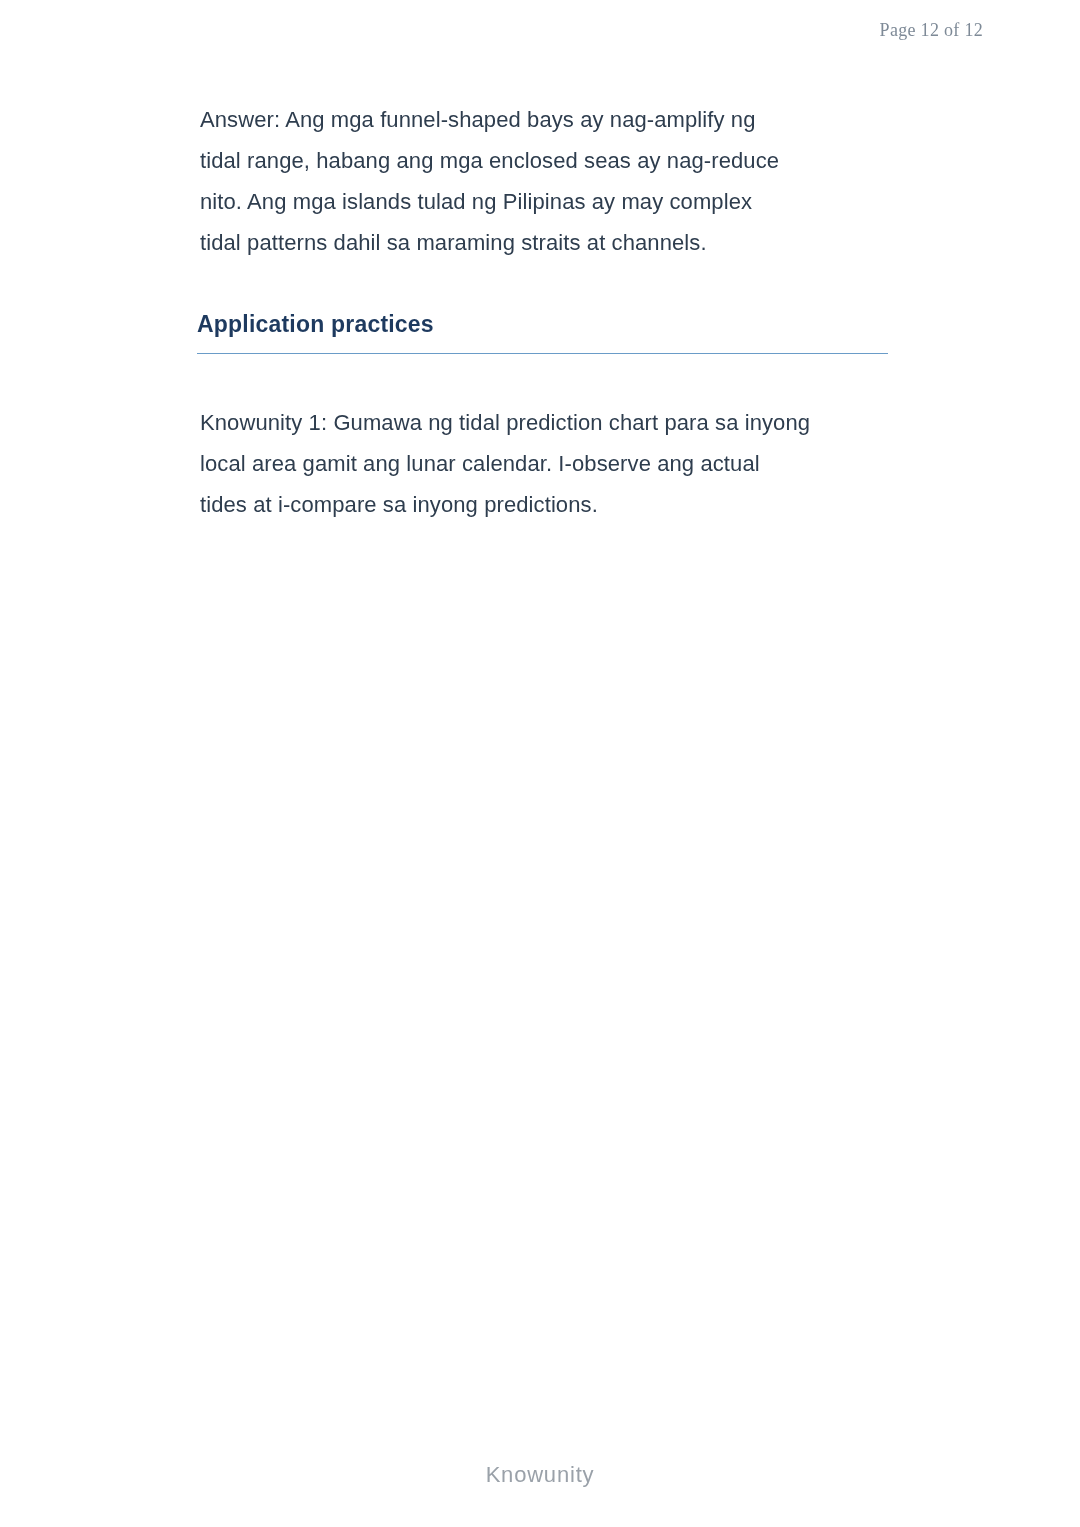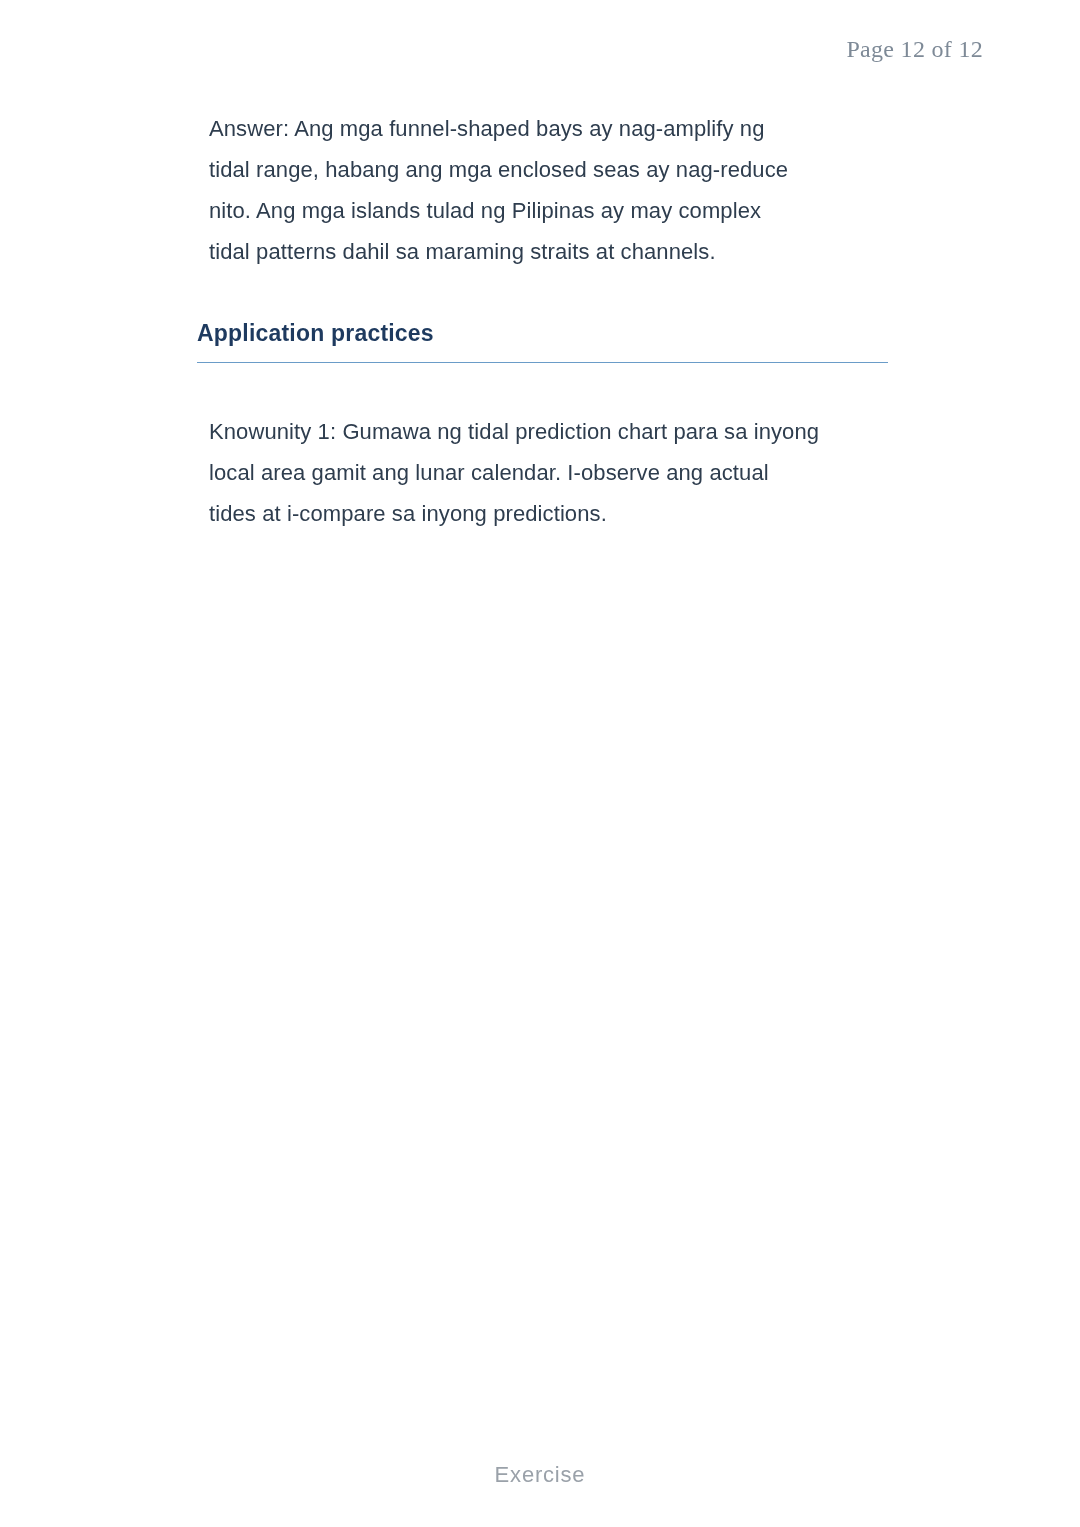--- a/index.html
+++ b/index.html
@@ -10,35 +10,35 @@
   .page {
     position: relative;
     width: 1080px;
     height: 1527px;
     background: #ffffff;
     overflow: hidden;
     font-family: "Liberation Sans", sans-serif;
   }
   .page-header {
     position: absolute;
-    top: 36px;
+    top: 20px;
     right: 97px;
     font-family: "Liberation Serif", serif;
-    font-size: 24px;
+    font-size: 18px;
     color: var(--header-text, #7e8a97);
     letter-spacing: 0.3px;
   }
   .content {
     position: absolute;
     top: 96px;
     left: 197px;
     width: 691px;
   }
   .body-text {
-    margin: 12px;
+    margin: 3px;
     font-size: 22px;
     line-height: 41px;
     color: var(--body-text, #2e3d4e);
     white-space: pre-line;
     letter-spacing: 0.1px;
   }
   .section-heading {
     margin: 47px 0 0 0;
     font-size: 23px;
     font-weight: 700;
@@ -88,15 +88,15 @@
     <hr class="heading-rule">
 
     <p class="body-text exercise exercise-first">Knowunity 1: Gumawa ng tidal prediction chart para sa inyong
 local area gamit ang lunar calendar. I-observe ang actual
 tides at i-compare sa inyong predictions.</p>
 
 
 
   </main>
 
-  <footer class="page-footer">Exercise</footer>
+  <footer class="page-footer">Knowunity</footer>
 
 </div>
 
 </body></html>

